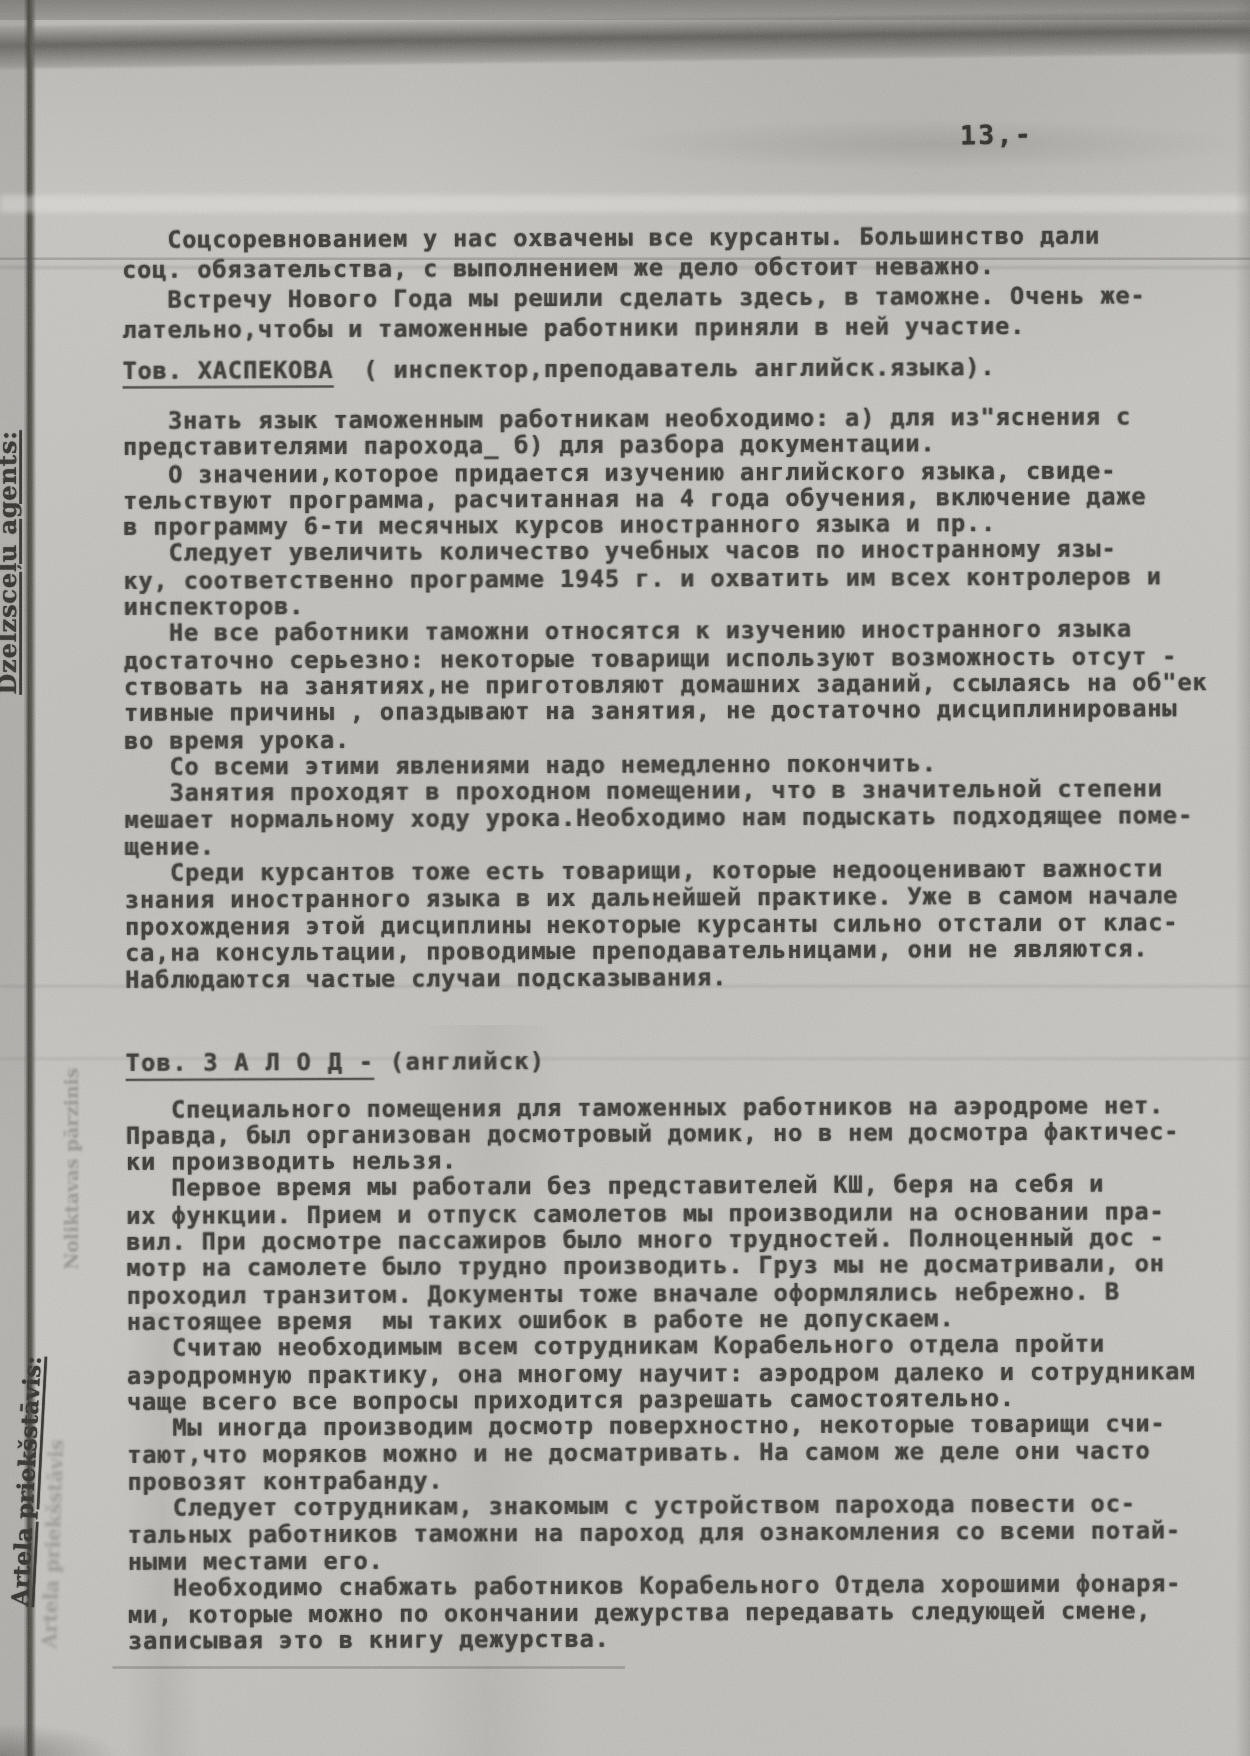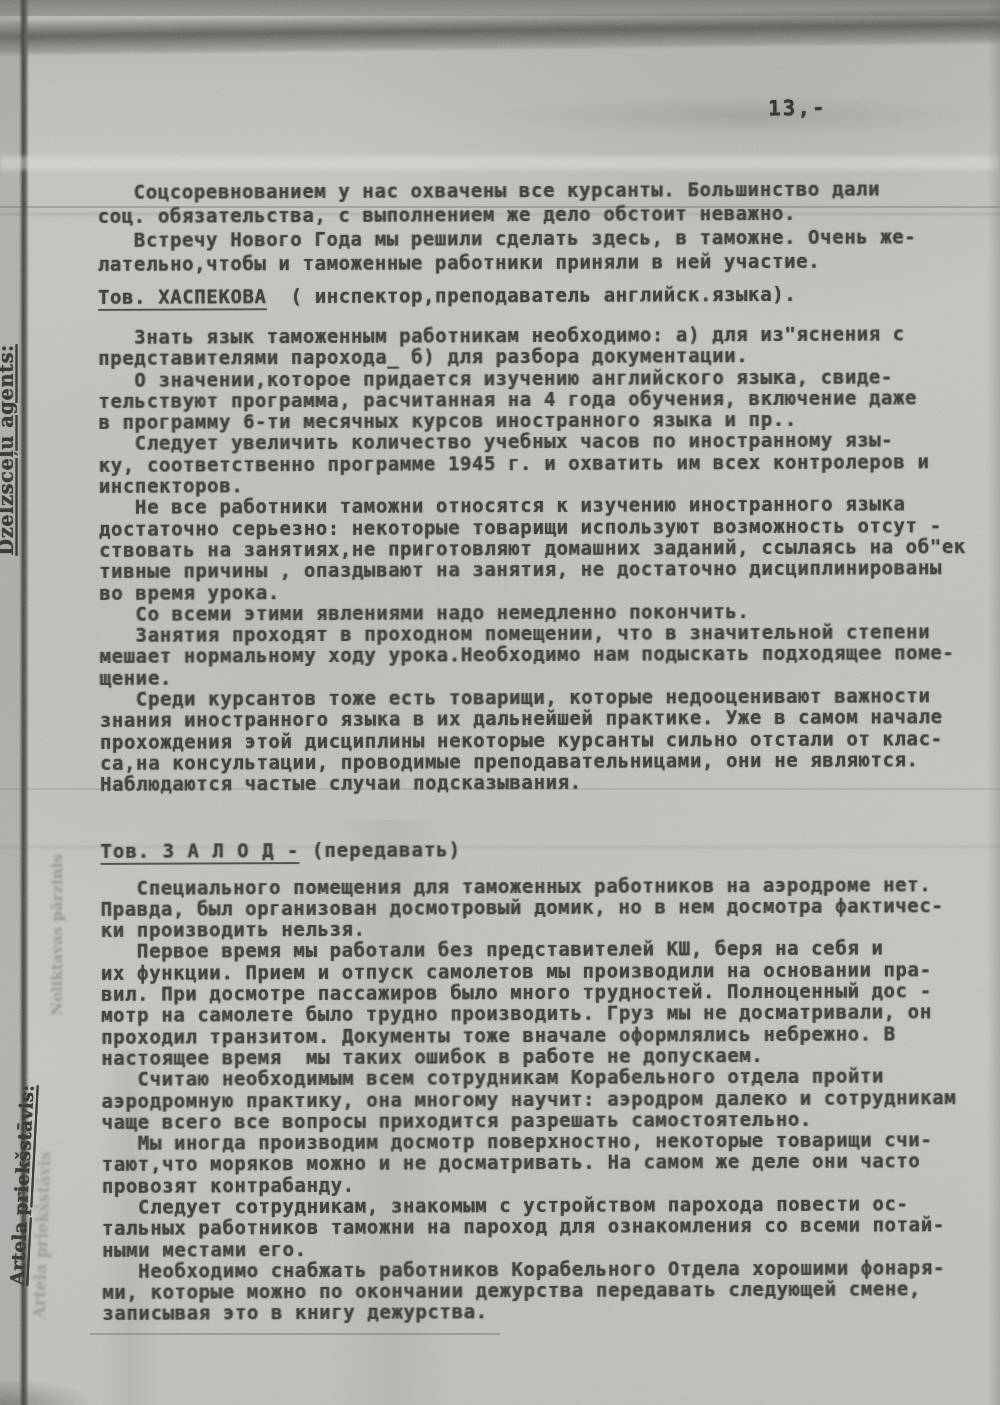--- a/index.html
+++ b/index.html
@@ -138,21 +138,21 @@
         <div class="tline">   Занятия проходят в проходном помещении, что в значительной степени</div>
         <div class="tline">мешает нормальному ходу урока.Необходимо нам подыскать подходящее поме-</div>
         <div class="tline">щение.</div>
         <div class="tline">   Среди курсантов тоже есть товарищи, которые недооценивают важности</div>
         <div class="tline">знания иностранного языка в их дальнейшей практике. Уже в самом начале</div>
         <div class="tline">прохождения этой дисциплины некоторые курсанты сильно отстали от клас-</div>
         <div class="tline">са,на консультации, проводимые преподавательницами, они не являются.</div>
         <div class="tline">Наблюдаются частые случаи подсказывания.</div>
       </div>
 
-    <div class="heading h2"><span class="hu">Тов. З А Л О Д -</span><span> (передавать)</span></div>
+    <div class="heading h2"><span class="hu">Тов. З А Л О Д -</span><span> (английск)</span></div>
     <div class="block sec sec2">
         <div class="tline">   Специального помещения для таможенных работников на аэродроме нет.</div>
         <div class="tline">Правда, был организован досмотровый домик, но в нем досмотра фактичес-</div>
         <div class="tline">ки производить нельзя.</div>
         <div class="tline">   Первое время мы работали без представителей КШ, беря на себя и</div>
         <div class="tline">их функции. Прием и отпуск самолетов мы производили на основании пра-</div>
         <div class="tline">вил. При досмотре пассажиров было много трудностей. Полноценный дос -</div>
         <div class="tline">мотр на самолете было трудно производить. Груз мы не досматривали, он</div>
         <div class="tline">проходил транзитом. Документы тоже вначале оформлялись небрежно. В</div>
         <div class="tline">настоящее время  мы таких ошибок в работе не допускаем.</div>

